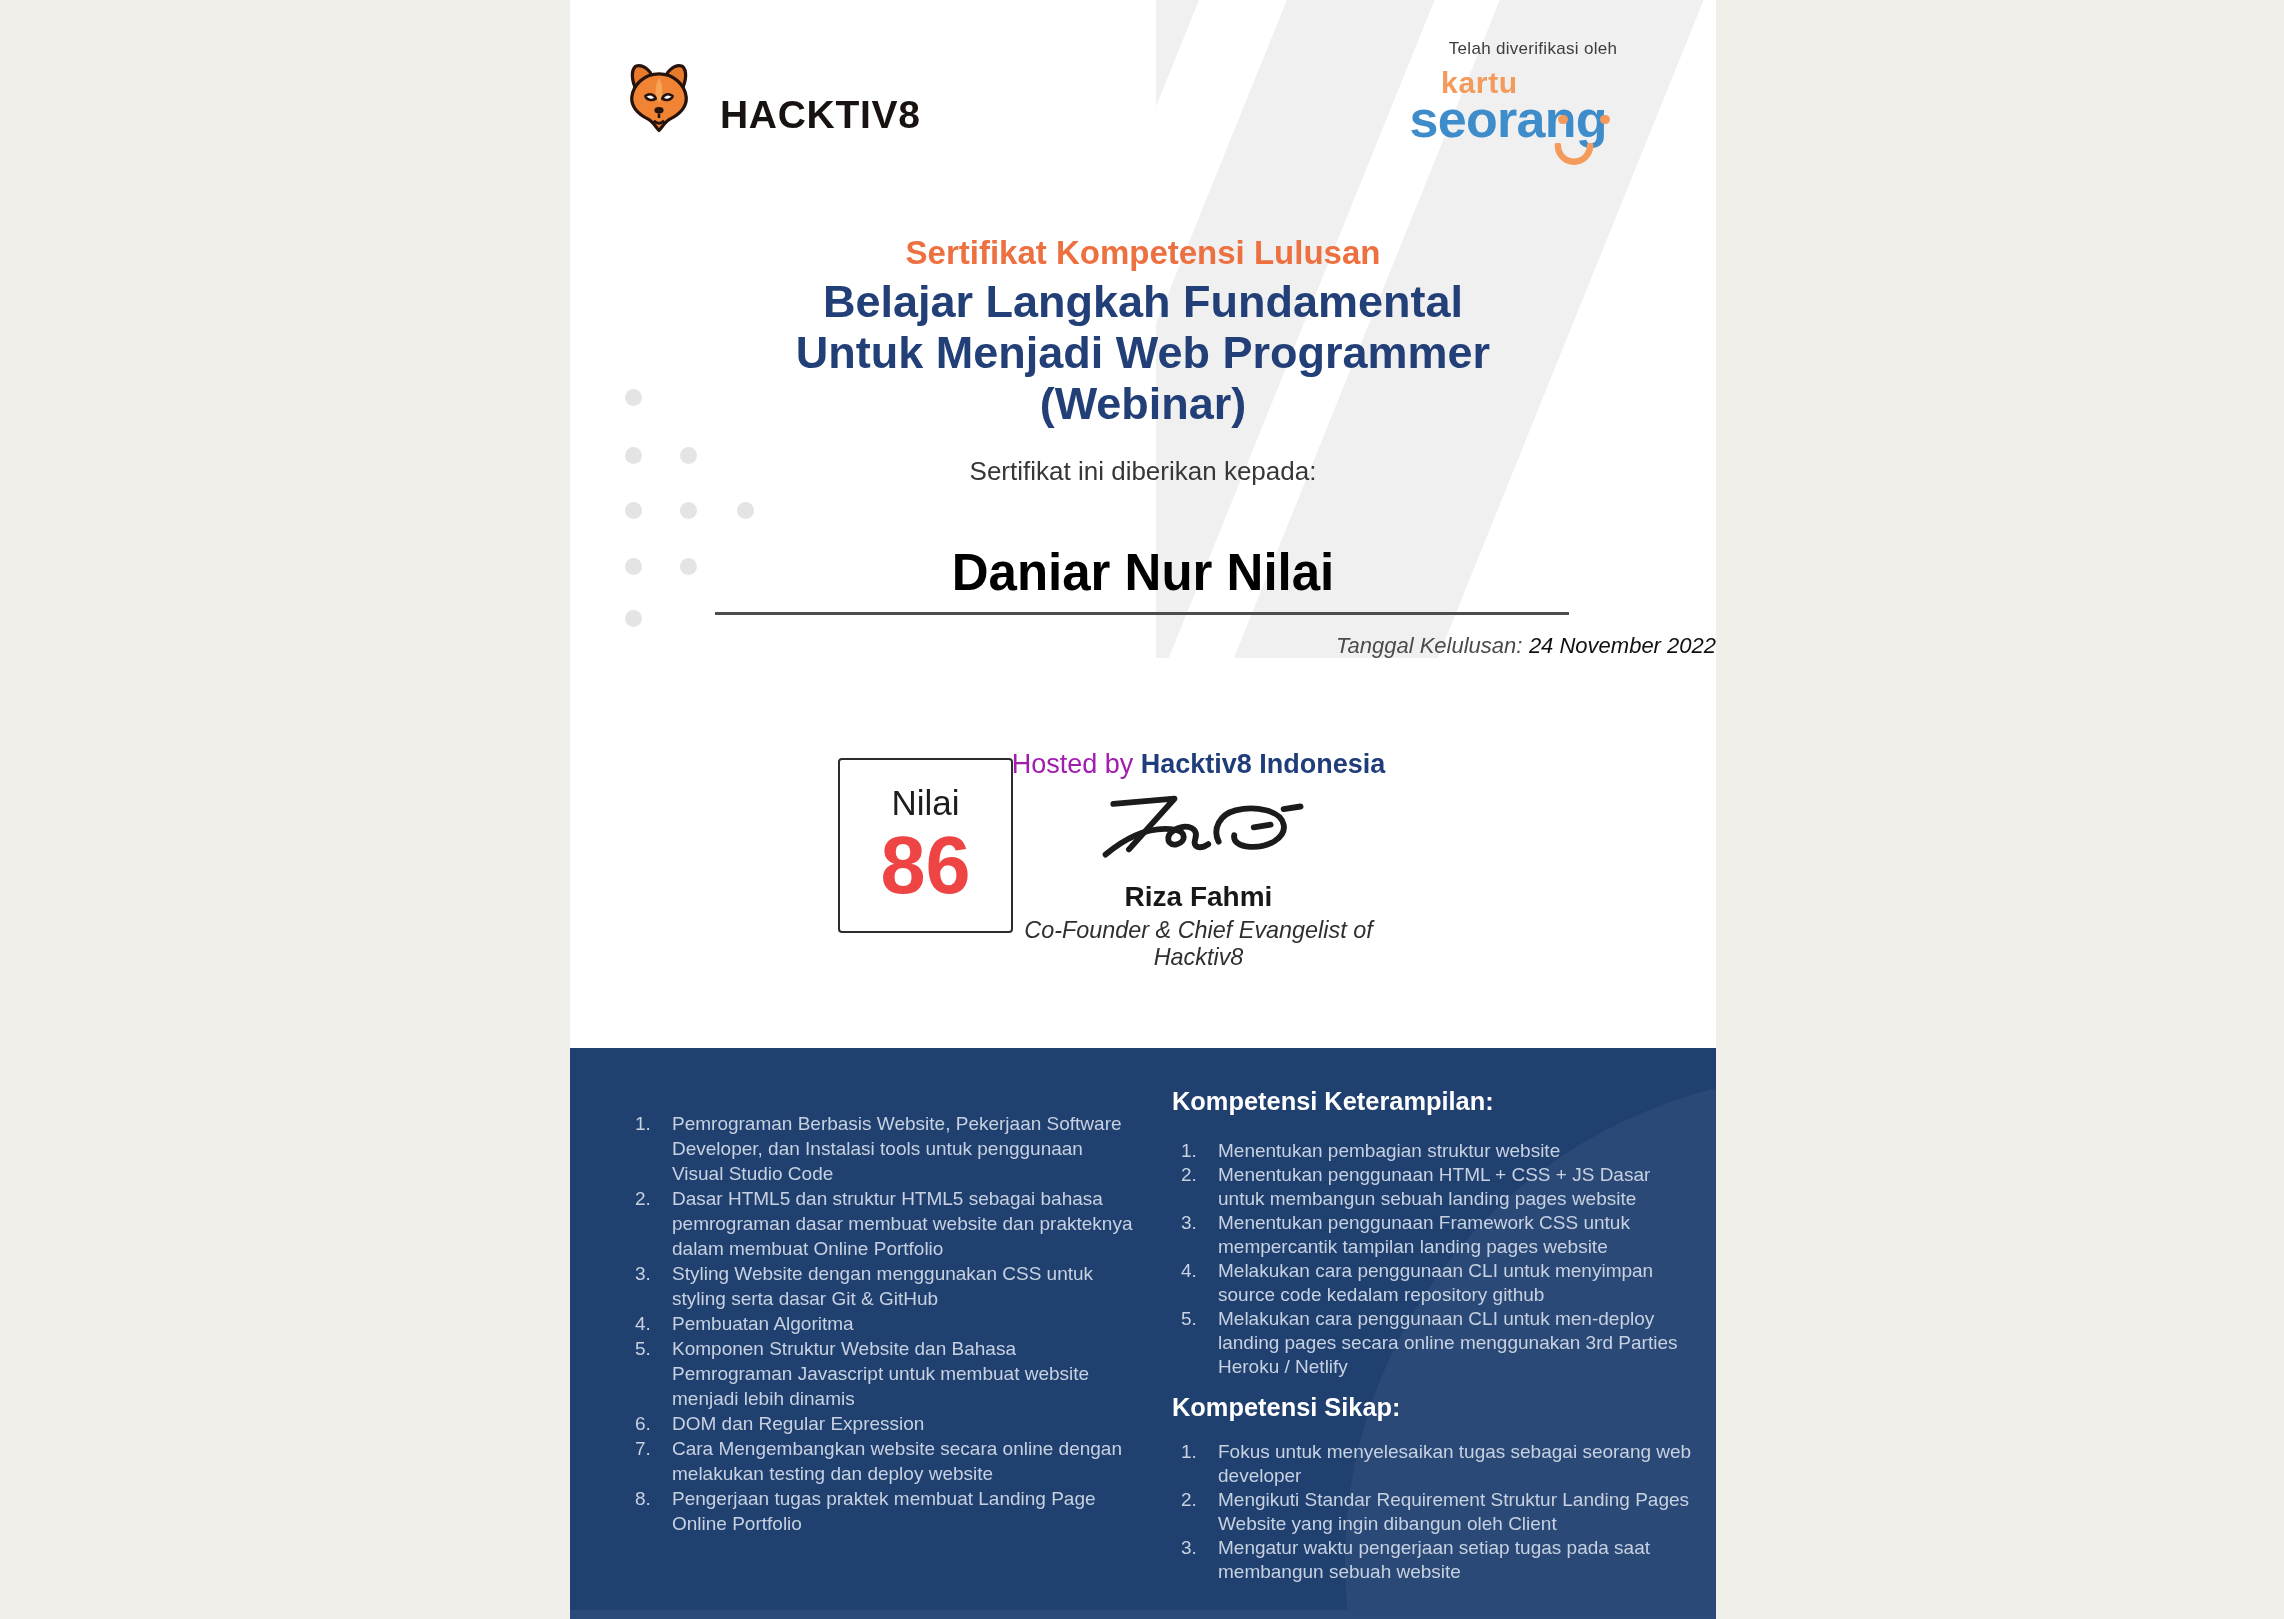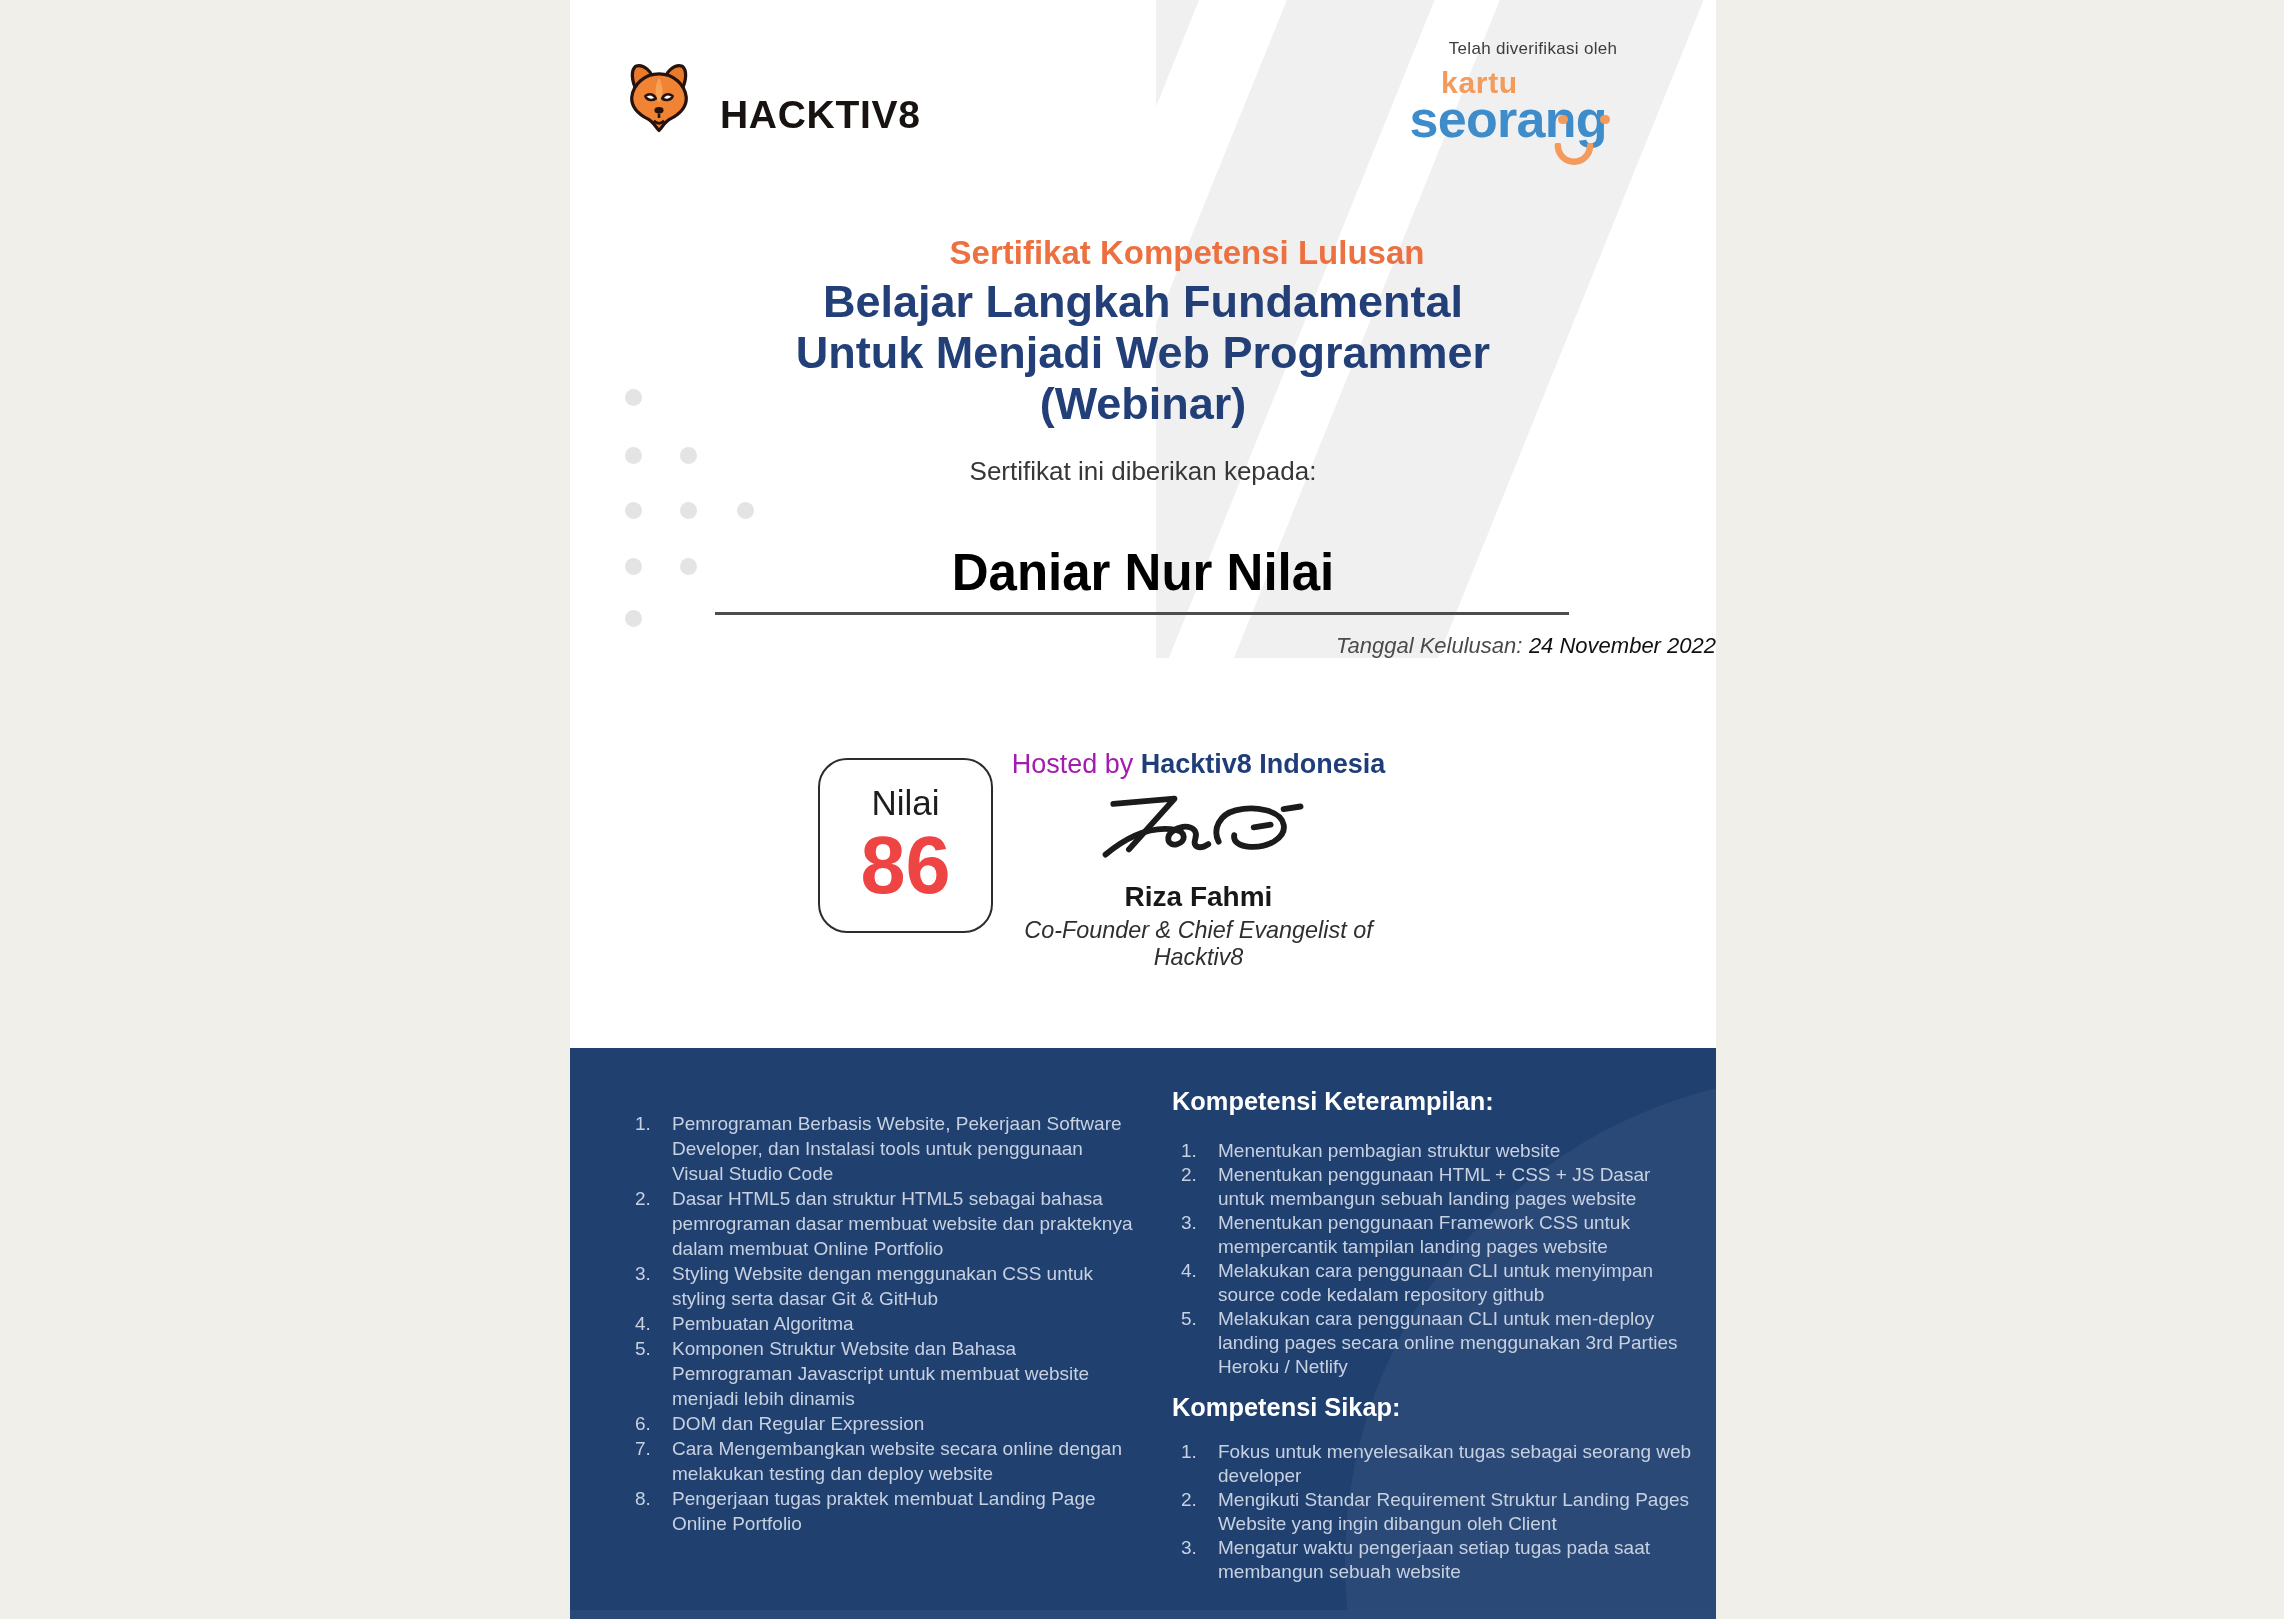--- a/index.html
+++ b/index.html
@@ -25,32 +25,32 @@
   .brand { position:absolute; left:55px; top:61px; display:flex; align-items:flex-end; gap:27px; }
   .brand-text { font-size:39px; font-weight:800; letter-spacing:0.7px; color:#181310; }
   
   .partner { position:absolute; left:820px; top:39px; width:286px; text-align:center; }
   .verified { font-size:17px; color:#3d3d3d; letter-spacing:0.3px; }
   .plogo { position:relative; margin-top:6.5px; height:117px; text-align:left; }
   .kartu { position:absolute; left:51px; top:0; font-size:30px; font-weight:bold; color:#F49A5B; letter-spacing:0.7px; }
   .prakerja { position:absolute; left:19.5px; top:23.4px; font-size:52px; font-weight:bold; color:#3F8CCB; letter-spacing:-0.7px; }
   .p-eye { position:absolute; width:9.8px; height:9.8px; border-radius:50%; background:#F49A5B; }
   
-  .heading  { position:absolute; left:0; top:234px; width:100%; text-align:center; font-size:33px; font-weight:bold; color:#ED7140;padding-left:44px; }
+  .heading  { position:absolute; left:0; top:234px; width:100%; text-align:center; font-size:33px; font-weight:bold; color:#ED7140; }
   .title    { position:absolute; left:0; top:276px; width:100%; text-align:center; font-size:45px; font-weight:bold; color:#223F78; line-height:51px; }
   .given-to { position:absolute; left:0; top:456px; width:100%; text-align:center; font-size:26px; color:#373737; }
   .recipient{ position:absolute; left:0; top:543px; width:100%; text-align:center; font-size:51px; font-weight:bold; color:#000; }
   .rule     { position:absolute; left:145px; top:612px; width:854px; height:2.6px; background:#4d4d4d; }
   .daterow  { position:absolute; left:0; top:633px; width:100%; text-align:right; font-size:22px; }
   .date-label { font-style:italic; color:#4a4a4a; }
   .date-value { font-style:italic; color:#101010; margin-left:6.5px; }
   
   .score-box {
-    position:absolute; left:248px; top:758px; width:171px; height:171px;
-    border:2px solid #2c2c2c; border-radius:29px;
+    position:absolute; left:268px; top:758px; width:171px; height:171px;
+    border:2px solid #2c2c2c; border-radius:4px;
     display:flex; flex-direction:column; align-items:center; justify-content:center;
   }
   .score-label { font-size:35px; color:#1d1d1d; }
   .score-value { font-size:81px; font-weight:bold; color:#ef4444; line-height:1.05; }
   
   .host { position:absolute; left:417px; top:749px; width:423px; text-align:center; }
   .host-line { font-size:27px; }
   .host-prefix { color:#a21caf; }
   .host-name { font-weight:bold; color:#1F3D7A; }
   .sig { margin:6.5px auto 0 auto; }

